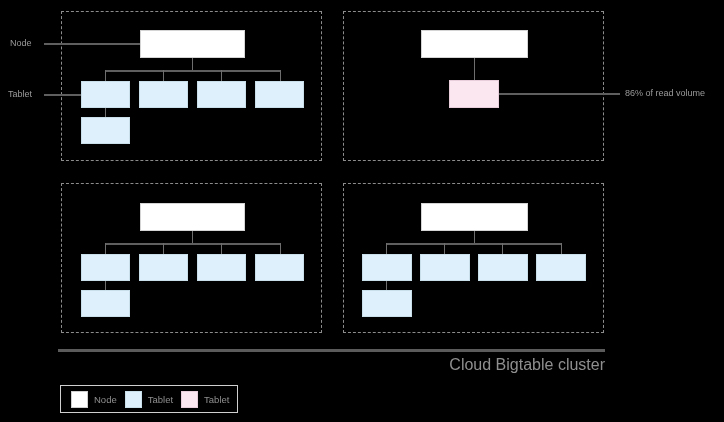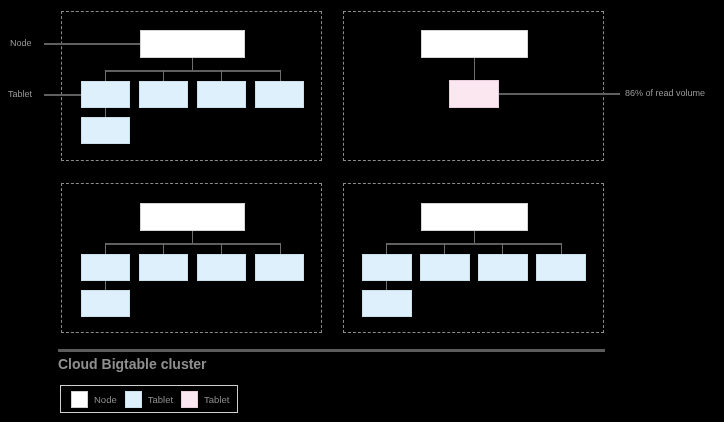--- a/index.html
+++ b/index.html
@@ -67,23 +67,23 @@
     line-height: 11px;
   }
   .cluster-rule {
     position: absolute;
     height: 3px;
     background: #5b5b5b;
   }
   .cluster-caption {
     position: absolute;
     color: #8f8f8f;
-    font-size: 14px;
-    font-weight: bold;
-    text-align: left;
+    font-size: 16px;
+    font-weight: normal;
+    text-align: right;
     white-space: nowrap;
   }
   .legend {
     position: absolute;
     background: #000000;
     border: 1px solid #d0d0d0;
     box-sizing: border-box;
     display: flex;
     align-items: center;
     padding: 0 10px;

